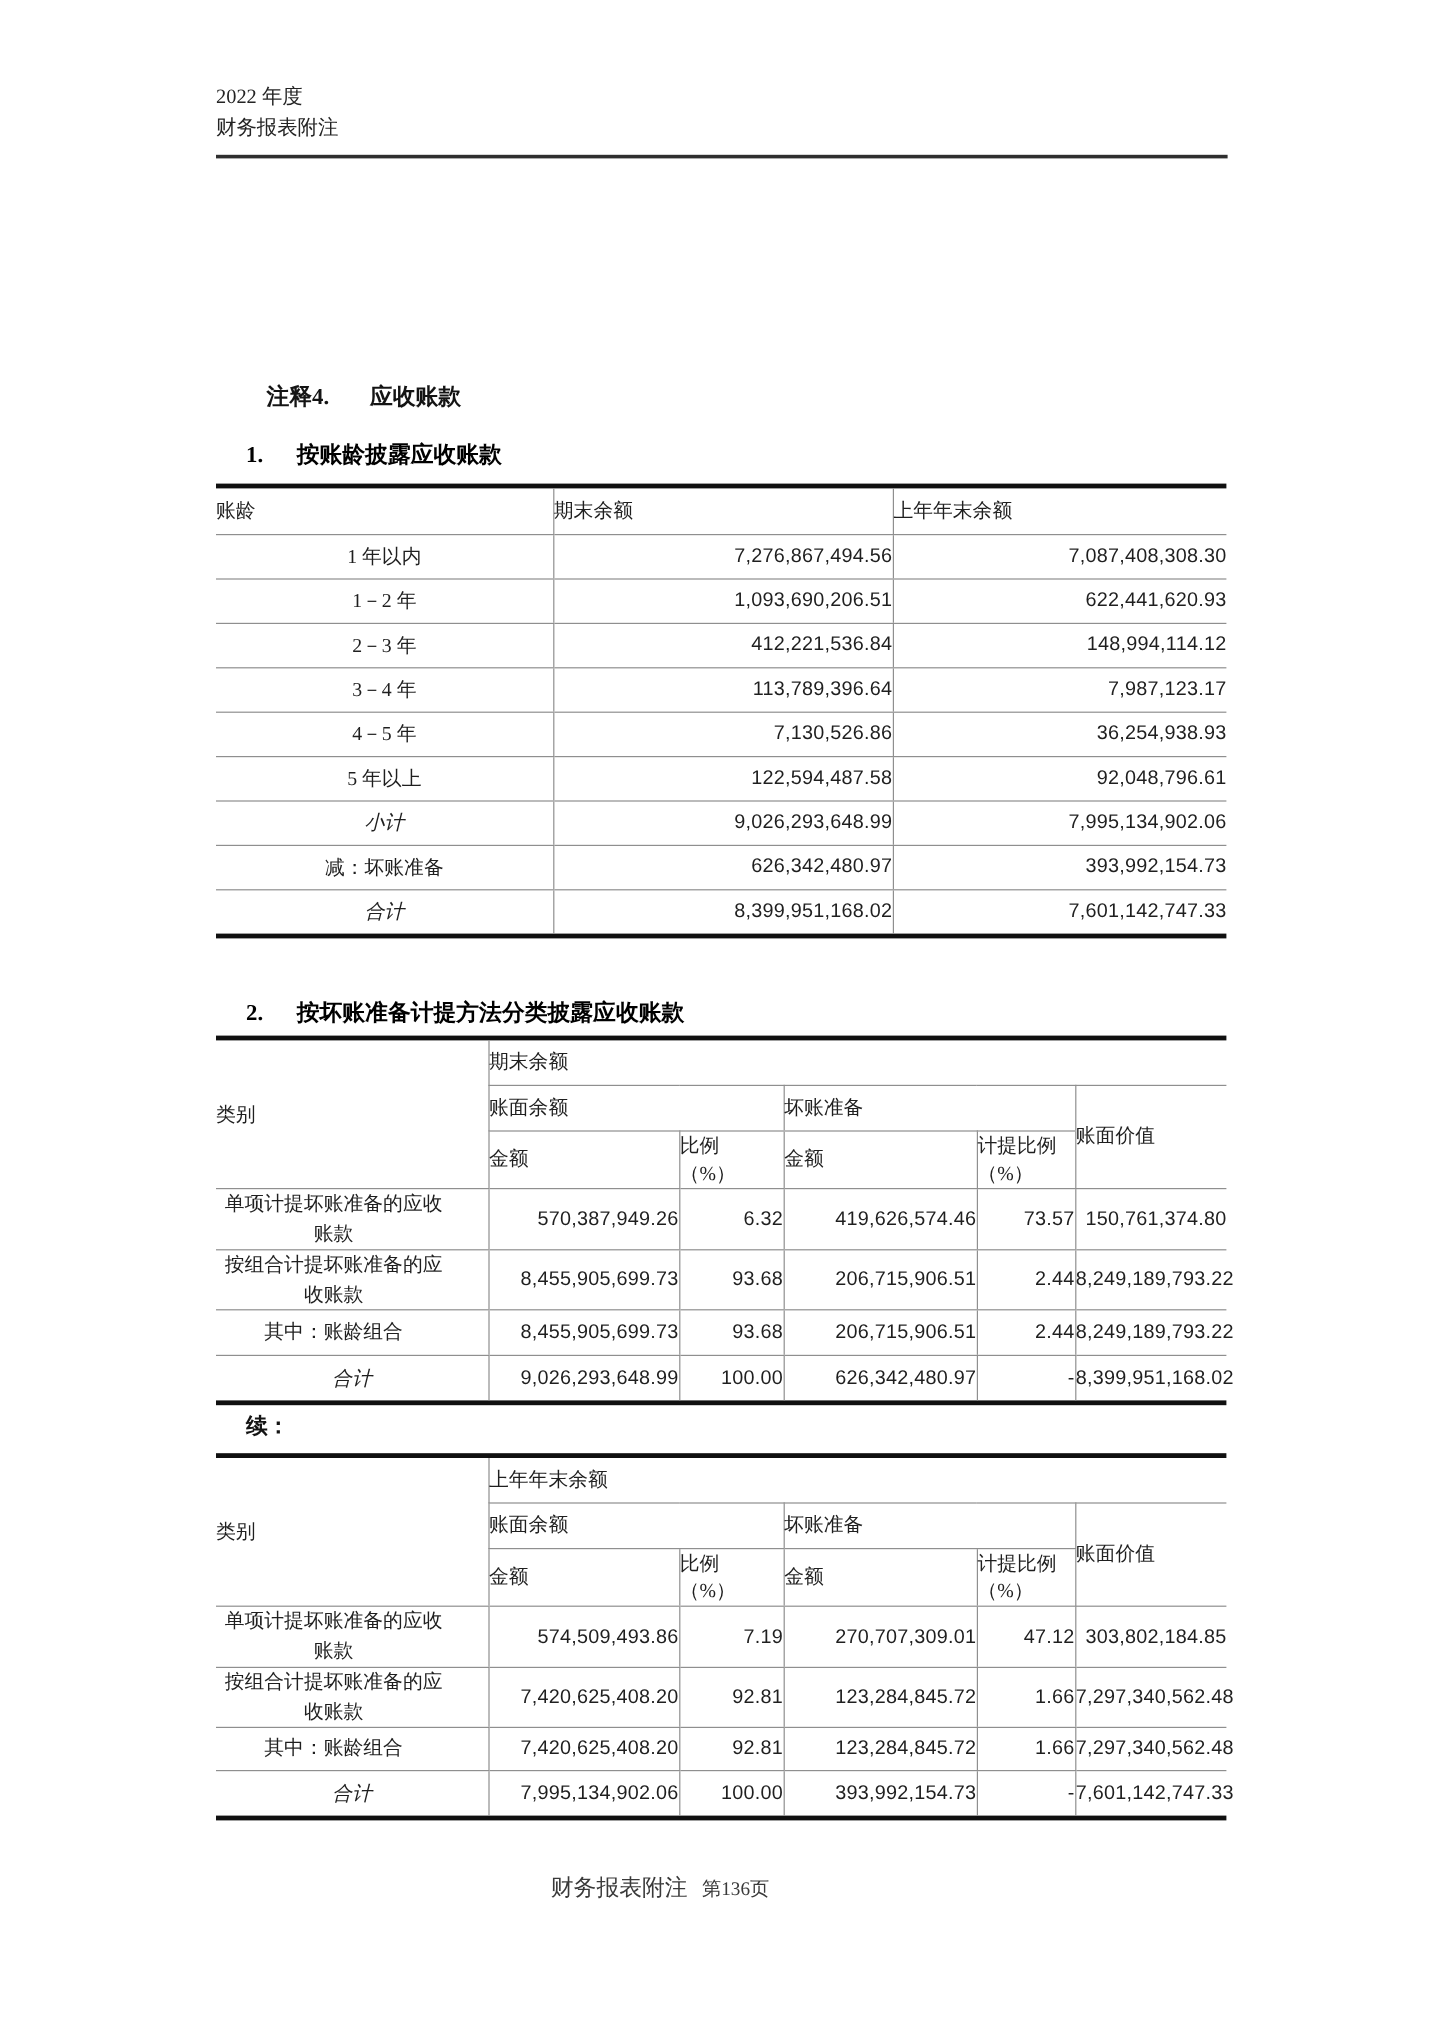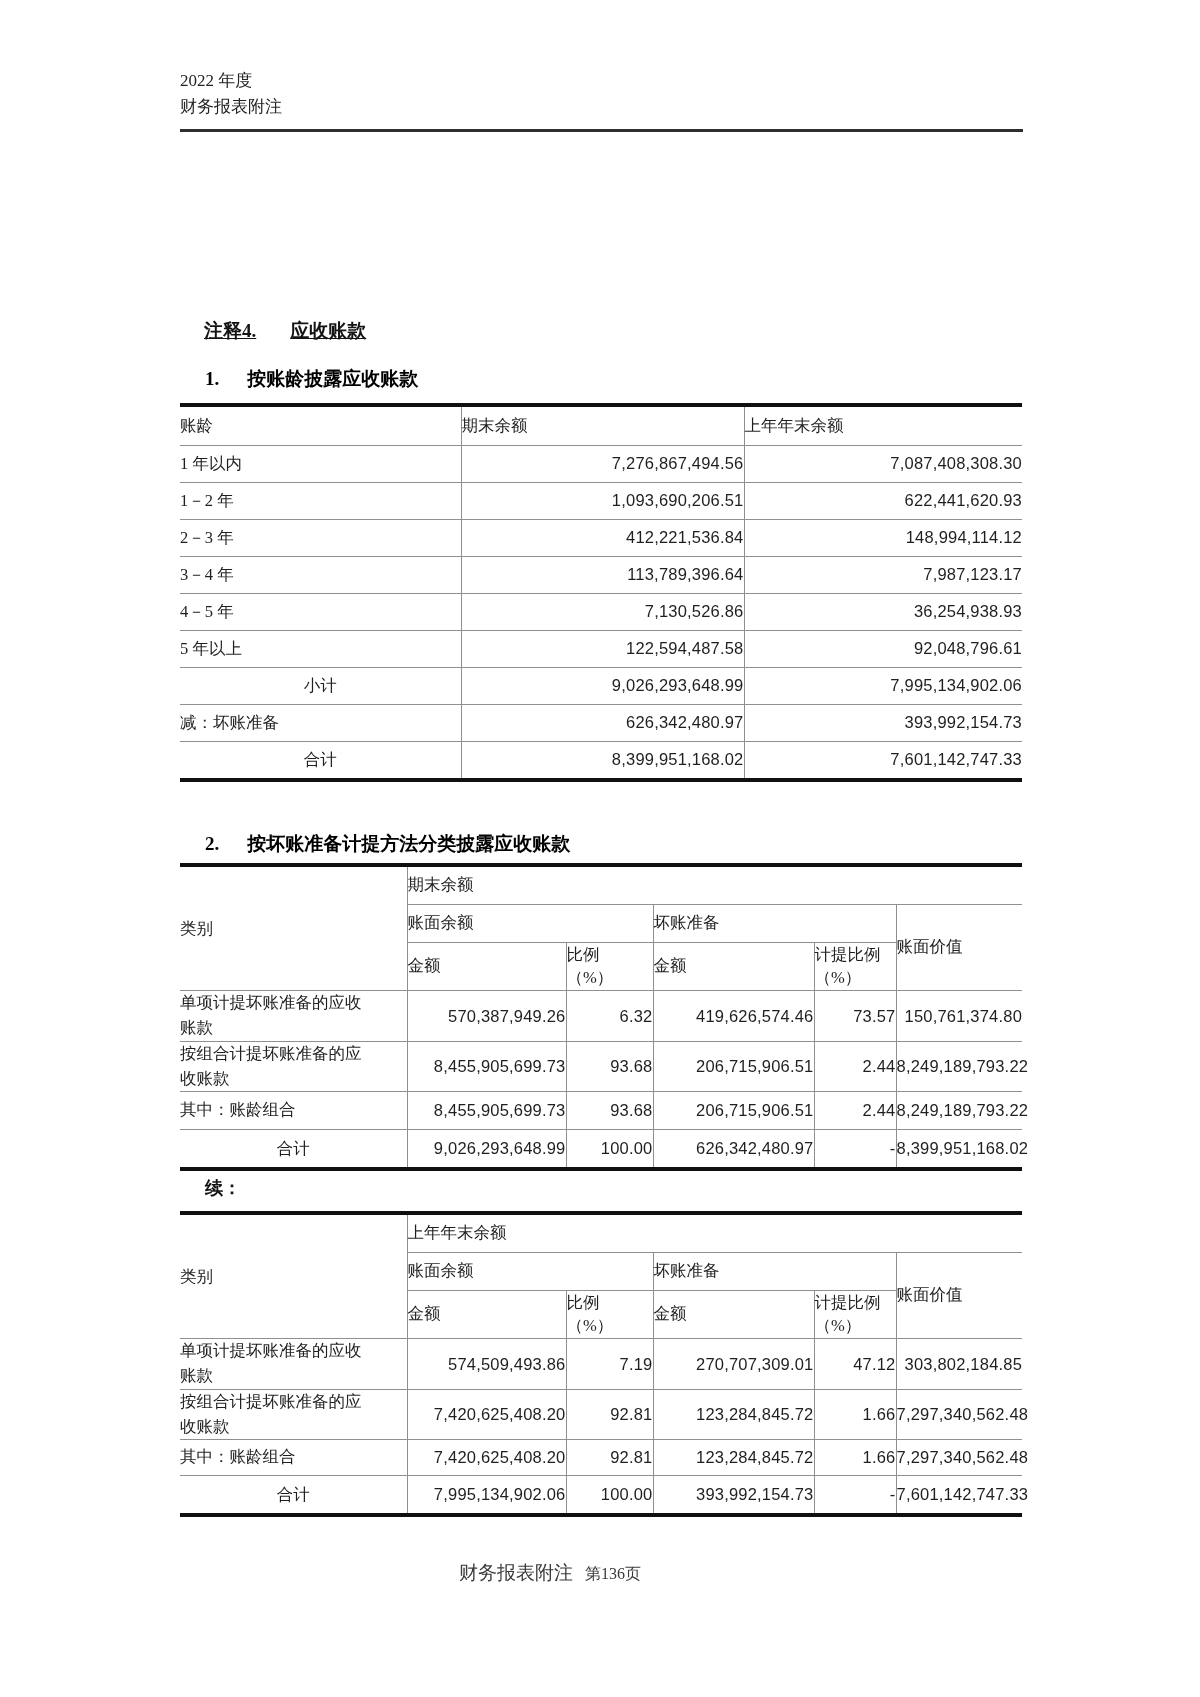--- a/index.html
+++ b/index.html
@@ -2,41 +2,41 @@
 <html><head>
 <meta charset="utf-8">
 <style>
   html,body{margin:0;padding:0;background:#ffffff;}
   .doc{
     position:relative;width:1200px;height:1697px;background:#ffffff;
     font-family:"Liberation Serif",serif;color:#1f1f1f;overflow:hidden;
   }
   .page-header{position:absolute;top:68px;left:180px;font-size:17px;line-height:1.55;color:#242424;}
   .header-rule{position:absolute;top:129px;left:180px;width:843px;height:3px;background:#2f2f2f;}
-  .note-title{position:absolute;top:318px;left:204px;font-size:19px;font-weight:bold;color:#141414;text-decoration:underline;}
+  .note-title{position:absolute;top:318px;left:222px;font-size:19px;font-weight:bold;color:#141414;}
   .note-title .gap{display:inline-block;width:34px;}
   .sec-title{position:absolute;font-size:19px;font-weight:bold;color:#000000;}
   .sec-title .gap{display:inline-block;width:28px;}
   .sec1{top:366px;left:205px;}
   .sec2{top:831px;left:205px;}
   .cont-label{position:absolute;top:1176px;left:205px;font-size:18px;font-weight:bold;color:#141414;}
   .twrap{position:absolute;left:180px;width:842px;border-top:4px solid #101010;border-bottom:4px solid #101010;}
   .twrap.t1{top:403px;}
   .twrap.t2{top:863px;}
   .twrap.t3{top:1211px;}
   table.t{border-collapse:collapse;width:842px;table-layout:fixed;}
   table.t td{
     font-size:16.5px;vertical-align:middle;padding:0;
     border-bottom:1px solid #8f8f8f;color:#1f1f1f;
   }
   table.t td.nb{border-bottom:none;}
   .vl{border-left:1px solid #8f8f8f;}
   .c{}
-  .lbl{text-align:left;padding-left:10px;}
-  .lbl.c-lbl{text-align:center;padding-left:0;}
+  .lbl{text-align:center;padding-left:10px;}
+  .lbl.c-lbl{text-align:center;padding-left:0;font-style:italic;}
   .lbl-wrap{max-width:196px;line-height:1.5;}
   .num{
     font-family:"Liberation Sans",sans-serif;font-size:15.5px;
     text-align:right;padding-right:12px;letter-spacing:0.2px;color:#161616;
   }
   tr.hr{height:38px;}
   tr.h1{height:37px;} tr.h2{height:38px;} tr.h3{height:46px;line-height:1.45;}
   .footer{position:absolute;top:1560px;left:0;width:1100px;text-align:center;color:#3a3a3a;}
   .footer .ft{font-size:19px;}
   .footer .fp{font-size:16px;margin-left:12px;}

